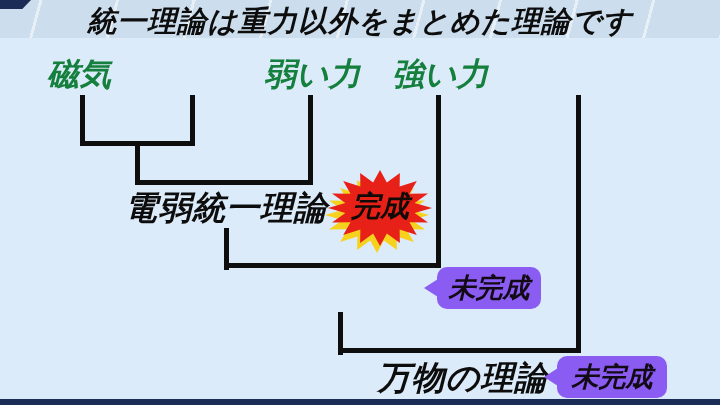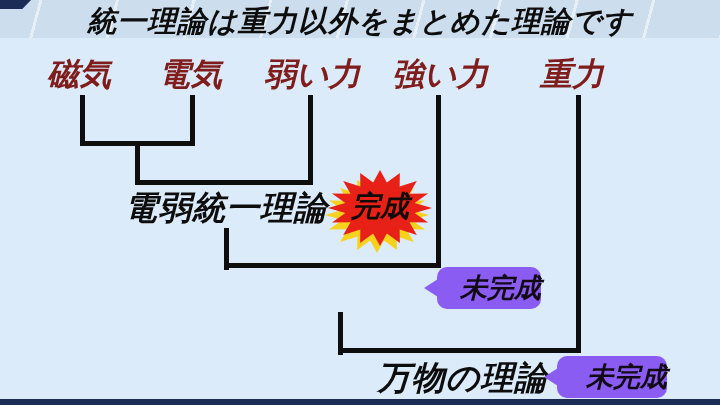--- a/index.html
+++ b/index.html
@@ -52,21 +52,21 @@
     width: 720px; height: 6px;
     background: #1b2c57;
   }
   
   .force-label {
     position: absolute;
     top: 53px;
     transform: translateX(-50%);
     font-size: 32px;
     font-weight: 900;
-    color: #7f1d1d;
+    color: #15803d;
     white-space: nowrap;
   }
   
   .line {
     position: absolute;
     background: #0e0e0e;
   }
   
   .node-label {
     position: absolute;
@@ -106,21 +106,21 @@
     color: #120a06;
     white-space: nowrap;
   }
   
   .badge {
     position: absolute;
     background: #8a5cf2;
     border-radius: 10px;
     display: flex;
     align-items: center;
-    justify-content: flex-end;
+    justify-content: center;
   }
   .badge-text {
     font-size: 27px;
     font-weight: 900;
     color: #120a14;
     white-space: nowrap;
   }
   .badge-tail {
     position: absolute;
     left: -13px;
@@ -134,24 +134,22 @@
 </head>
 <body>
 
 <div class="stage">
 
   <div class="title-band"></div>
   <div class="corner-wedge"></div>
   <h1 class="slide-title">統一理論は重力以外をまとめた理論です</h1>
 
   <div class="force-label" style="left:79px">磁気</div>
-  <div class="force-label" style="left:190px">電気</div>
   <div class="force-label" style="left:312px">弱い力</div>
   <div class="force-label" style="left:440px">強い力</div>
-  <div class="force-label" style="left:572px">重力</div>
 
   <div class="line" style="left:80px;  top:95px;  width:5px;  height:51px"></div>
   <div class="line" style="left:190px; top:95px;  width:5px;  height:51px"></div>
   <div class="line" style="left:308px; top:95px;  width:5px;  height:88px"></div>
   <div class="line" style="left:436px; top:95px;  width:5px;  height:173px"></div>
   <div class="line" style="left:576px; top:95px;  width:5px;  height:258px"></div>
 
   <div class="line" style="left:80px;  top:141px; width:115px; height:5px"></div>
   <div class="line" style="left:135px; top:141px; width:5px;  height:44px"></div>
   <div class="line" style="left:135px; top:180px; width:178px; height:5px"></div>

